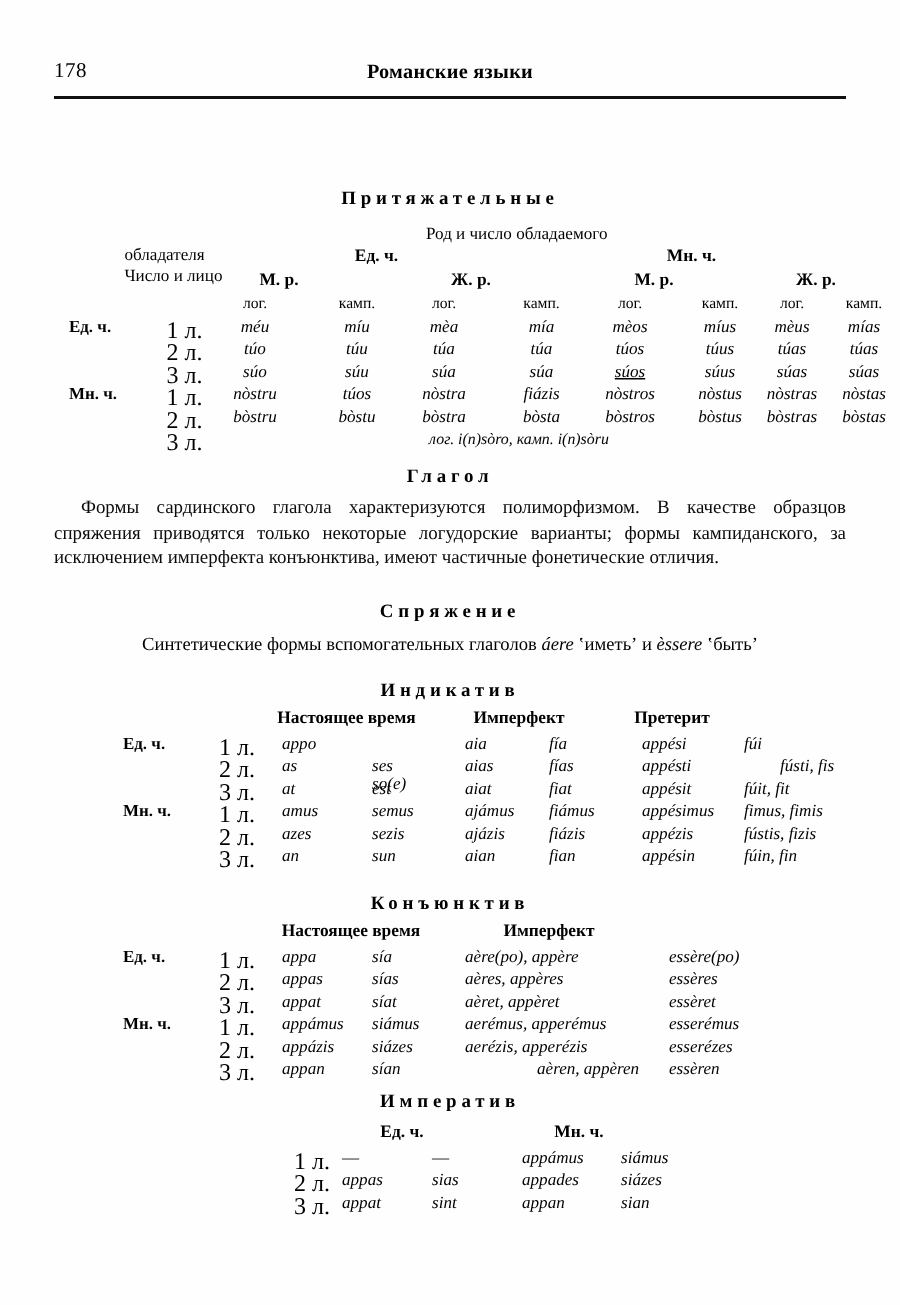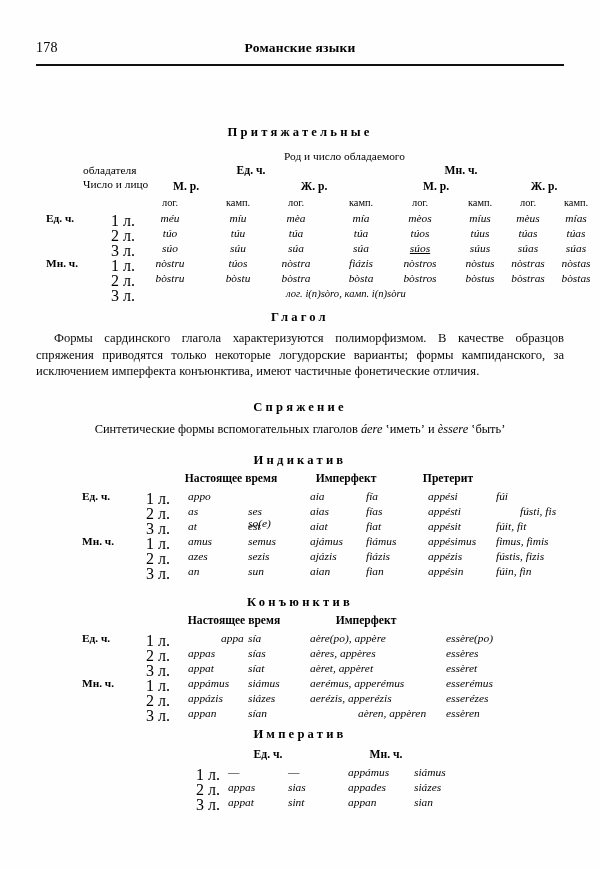--- a/index.html
+++ b/index.html
@@ -246,21 +246,21 @@
       <div class="cell it" style="left: 392px; top: 93px;">appésin</div>
       <div class="cell it" style="left: 460px; top: 93px;">fúin, fin</div>
     </div>
 
   <div class="sec-head" style="top:595px;">Конъюнктив</div>
   <div class="tbl" id="tbl-cnj" style="left:36px; top:614px; width:528px; height:100px;">
       <div class="cell colhead" style="left: 123px; top: 0px; width: 150px; text-align: center;">Настоящее время</div>
       <div class="cell colhead" style="left: 255px; top: 0px; width: 150px; text-align: center;">Имперфект</div>
       <div class="cell lbl-num" style="left: 46px; top: 18px;">Ед. ч.</div>
       <div class="cell lbl-pers" style="left: 110px; top: 18px;">1 л.</div>
-      <div class="cell it" style="left: 152px; top: 18px; margin-left: 33px;">appa</div>
+      <div class="cell it" style="left: 152px; top: 18px;">appa</div>
       <div class="cell it" style="left: 212px; top: 18px;">sía</div>
       <div class="cell it" style="left: 274px; top: 18px;">aère(po), appère</div>
       <div class="cell it" style="left: 410px; top: 18px;">essère(po)</div>
       <div class="cell lbl-pers" style="left: 110px; top: 33px;">2 л.</div>
       <div class="cell it" style="left: 152px; top: 33px;">appas</div>
       <div class="cell it" style="left: 212px; top: 33px;">sías</div>
       <div class="cell it" style="left: 274px; top: 33px;">aères, appères</div>
       <div class="cell it" style="left: 410px; top: 33px;">essères</div>
       <div class="cell lbl-pers" style="left: 110px; top: 48px;">3 л.</div>
       <div class="cell it" style="left: 152px; top: 48px;">appat</div>

